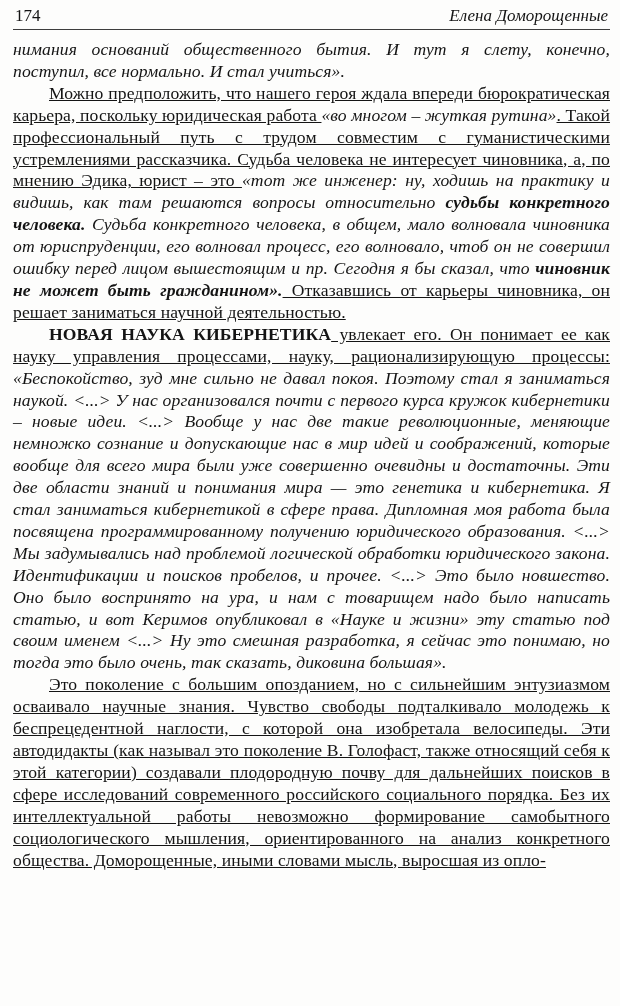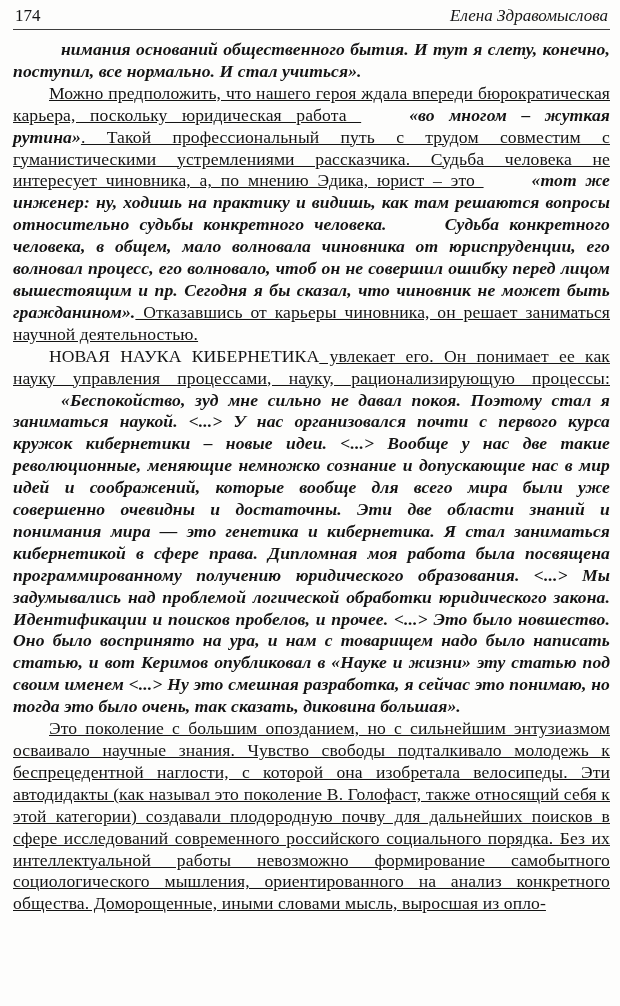--- a/index.html
+++ b/index.html
@@ -53,39 +53,38 @@
   .para.indent {
     text-indent: 36px;
   }
   .run-normal {
     font-style: normal;
     font-weight: normal;
     text-decoration: underline;
   }
   .run-italic {
     font-style: italic;
-    font-weight: bold;
-    margin-left: 48px;
+    font-weight: normal;
   }
   .run-bold {
     font-style: normal;
-    font-weight: normal;
+    font-weight: bold;
   }
   .run-bold-italic {
     font-style: italic;
     font-weight: bold;
   }
 </style>
 </head>
 <body>
 
 <div class="page">
   <header class="page-header">
     <span class="page-number">174</span>
-    <span class="running-title">Елена Здравомыслова</span>
+    <span class="running-title">Елена Доморощенные</span>
   </header>
   <hr class="header-rule">
   <main class="page-body">
       <p class="para"><span class="run-italic">нимания оснований общественного бытия. И тут я слету, конечно, поступил, все нормально. И стал учиться».</span></p>
       <p class="para indent"><span class="run-normal">Можно предположить, что нашего героя ждала впереди бюрократическая карьера, поскольку юридическая работа </span><span class="run-italic">«во многом – жуткая рутина»</span><span class="run-normal">. Такой профессиональный путь с трудом совместим с гуманистическими устремлениями рассказчика. Судьба человека не интересует чиновника, а, по мнению Эдика, юрист – это </span><span class="run-italic">«тот же инженер: ну, ходишь на практику и видишь, как там решаются вопросы относительно </span><span class="run-bold-italic">судьбы конкретного человека.</span><span class="run-italic"> Судьба конкретного человека, в общем, мало волновала чиновника от юриспруденции, его волновал процесс, его волновало, чтоб он не совершил ошибку перед лицом вышестоящим и пр. Сегодня я бы сказал, что </span><span class="run-bold-italic">чиновник не может быть гражданином».</span><span class="run-normal"> Отказавшись от карьеры чиновника, он решает заниматься научной деятельностью.</span></p>
       <p class="para indent"><span class="run-bold">НОВАЯ НАУКА КИБЕРНЕТИКА</span><span class="run-normal"> увлекает его. Он понимает ее как науку управления процессами, науку, рационализирующую процессы: </span><span class="run-italic">«Беспокойство, зуд мне сильно не давал покоя. Поэтому стал я заниматься наукой. &lt;...&gt; У нас организовался почти с первого курса кружок кибернетики – новые идеи. &lt;...&gt; Вообще у нас две такие революционные, меняющие немножко сознание и допускающие нас в мир идей и соображений, которые вообще для всего мира были уже совершенно очевидны и достаточны. Эти две области знаний и понимания мира — это генетика и кибернетика. Я стал заниматься кибернетикой в сфере права. Дипломная моя работа была посвящена программированному получению юридического образования. &lt;...&gt; Мы задумывались над проблемой логической обработки юридического закона. Идентификации и поисков пробелов, и прочее. &lt;...&gt; Это было новшество. Оно было воспринято на ура, и нам с товарищем надо было написать статью, и вот Керимов опубликовал в «Науке и жизни» эту статью под своим именем &lt;...&gt; Ну это смешная разработка, я сейчас это понимаю, но тогда это было очень, так сказать, диковина большая».</span></p>
       <p class="para indent"><span class="run-normal">Это поколение с большим опозданием, но с сильнейшим энтузиазмом осваивало научные знания. Чувство свободы подталкивало молодежь к беспрецедентной наглости, с которой она изобретала велосипеды. Эти автодидакты (как называл это поколение В. Голофаст, также относящий себя к этой категории) создавали плодородную почву для дальнейших поисков в сфере исследований современного российского социального порядка. Без их интеллектуальной работы невозможно формирование самобытного социологического мышления, ориентированного на анализ конкретного общества. Доморощенные, иными словами мысль, выросшая из опло-</span></p>
     </main>
 </div>
 

